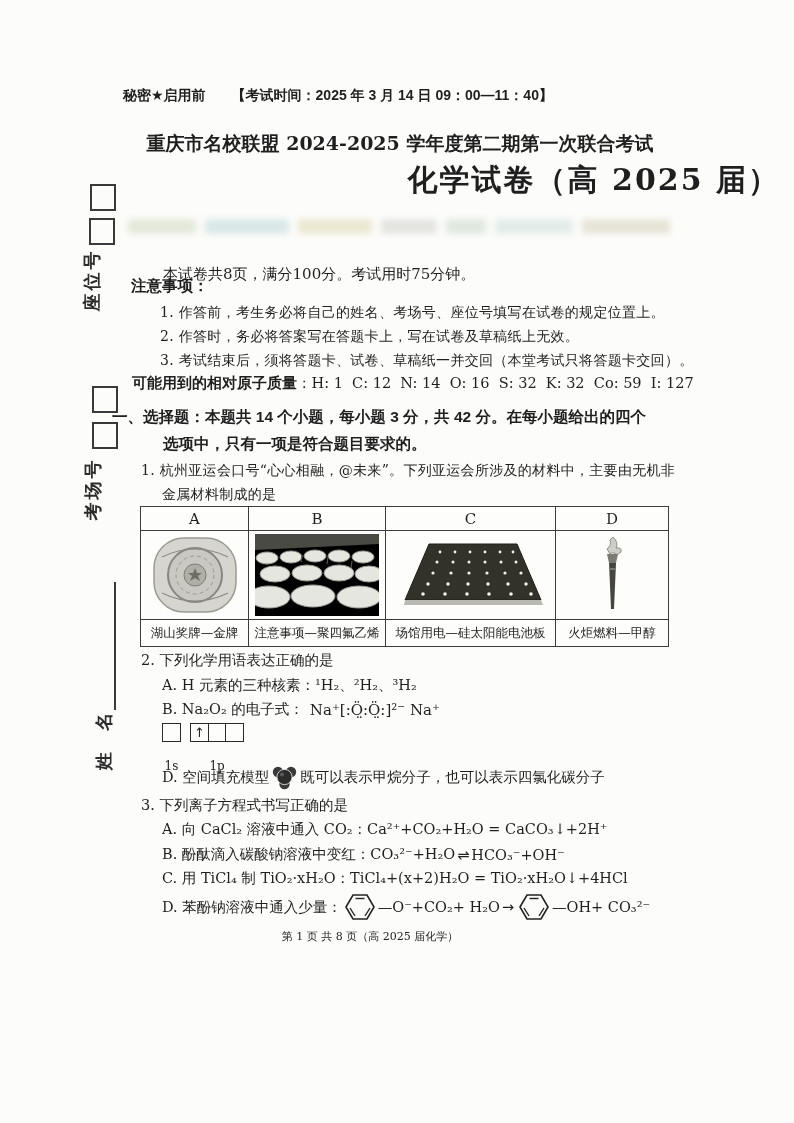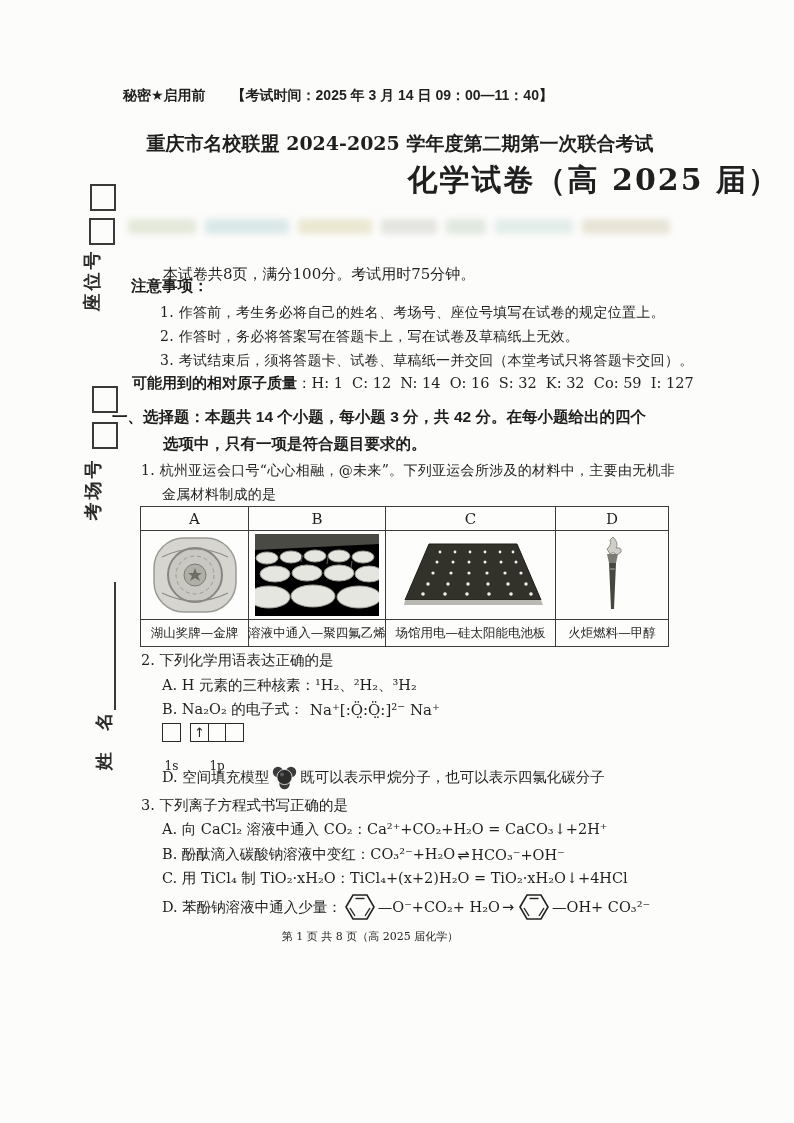--- a/index.html
+++ b/index.html
@@ -203,21 +203,21 @@
     <div class="qcell qi">
       <svg class="inline-svg" width="38" height="80" viewBox="0 0 38 80">
         <path d="M20 2 Q26 8 23 13 Q29 12 28 17 L24 20 Q20 16 17 19 L14 14 Q19 10 17 5 Z" fill="#cfcfc8" stroke="#8d8d85" stroke-width="1"></path>
         <polygon points="14,19 25,19 23,28 16,28" fill="#7b7b72"></polygon>
         <polygon points="16,28 23,28 21,74 18,74" fill="#46463f"></polygon>
         <line x1="17" y1="34" x2="22" y2="34" stroke="#9b9b92" stroke-width="1.2"></line>
       </svg>
     </div>
 
     <div class="qcell qc t">湖山奖牌—金牌</div>
-    <div class="qcell qc t">溶液中通入—聚四氟乙烯</div>
+    <div class="qcell qc t">注意事项—聚四氟乙烯</div>
     <div class="qcell qc t">场馆用电—硅太阳能电池板</div>
     <div class="qcell qc t">火炬燃料—甲醇</div>
   </div>
 
   <div class="stem t" style="top:651px;">2. 下列化学用语表达正确的是</div>
   <div class="opt t" style="top:676px;">A. H 元素的三种核素：¹H₂、²H₂、³H₂</div>
 
   <div class="opt row" style="top:700px;">
     <span class="t">B. Na₂O₂ 的电子式：</span>
     <span class="t" style="font-size:15px; margin-left:6px;">Na⁺[:Ö̤:Ö̤:]²⁻ Na⁺</span>

